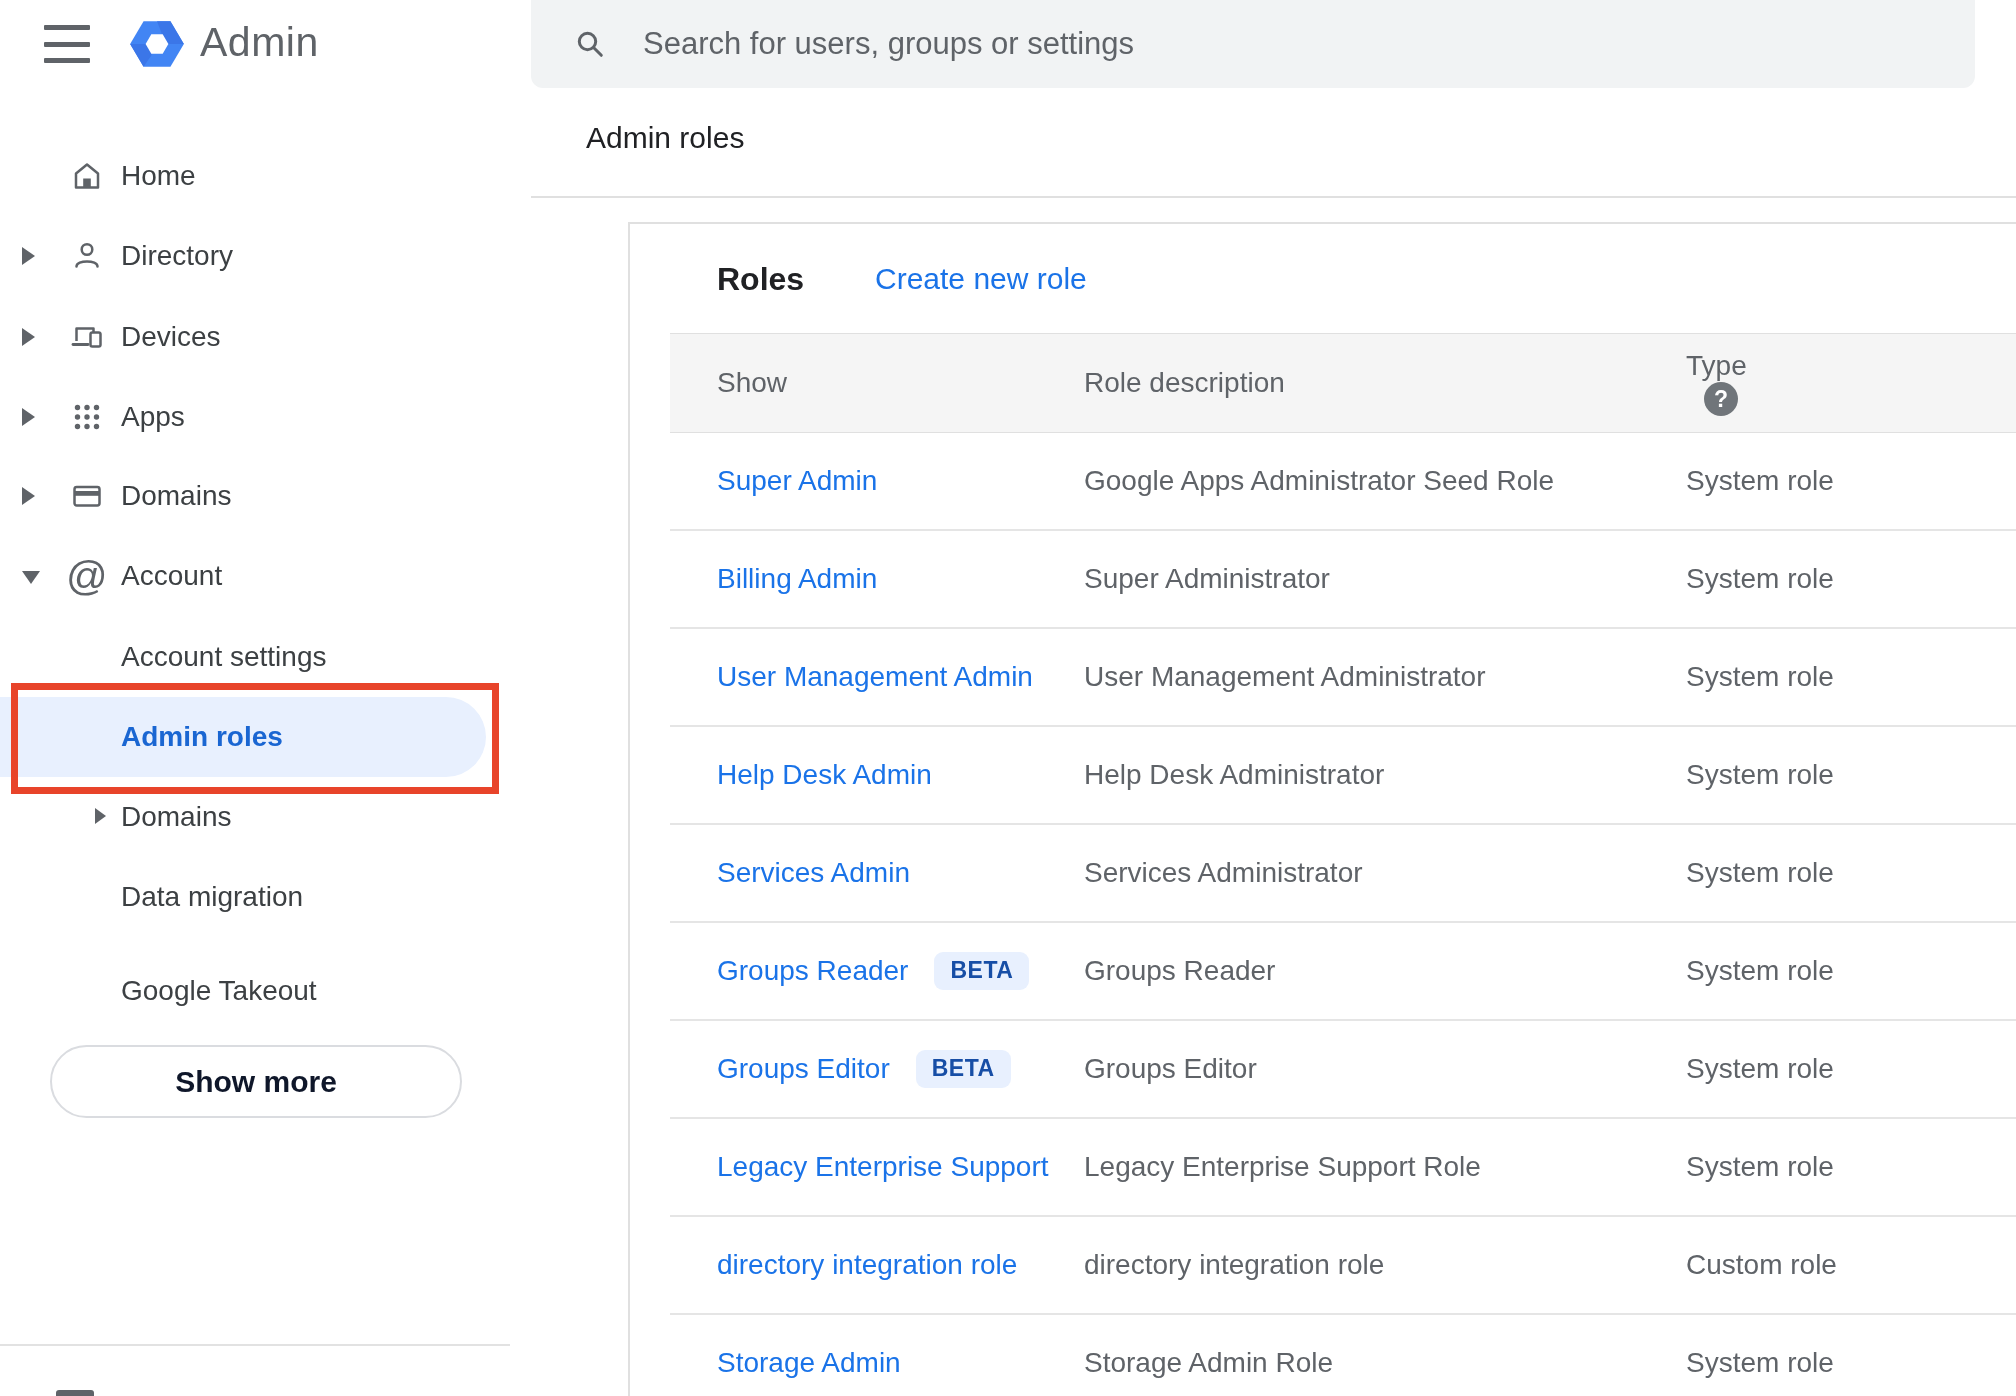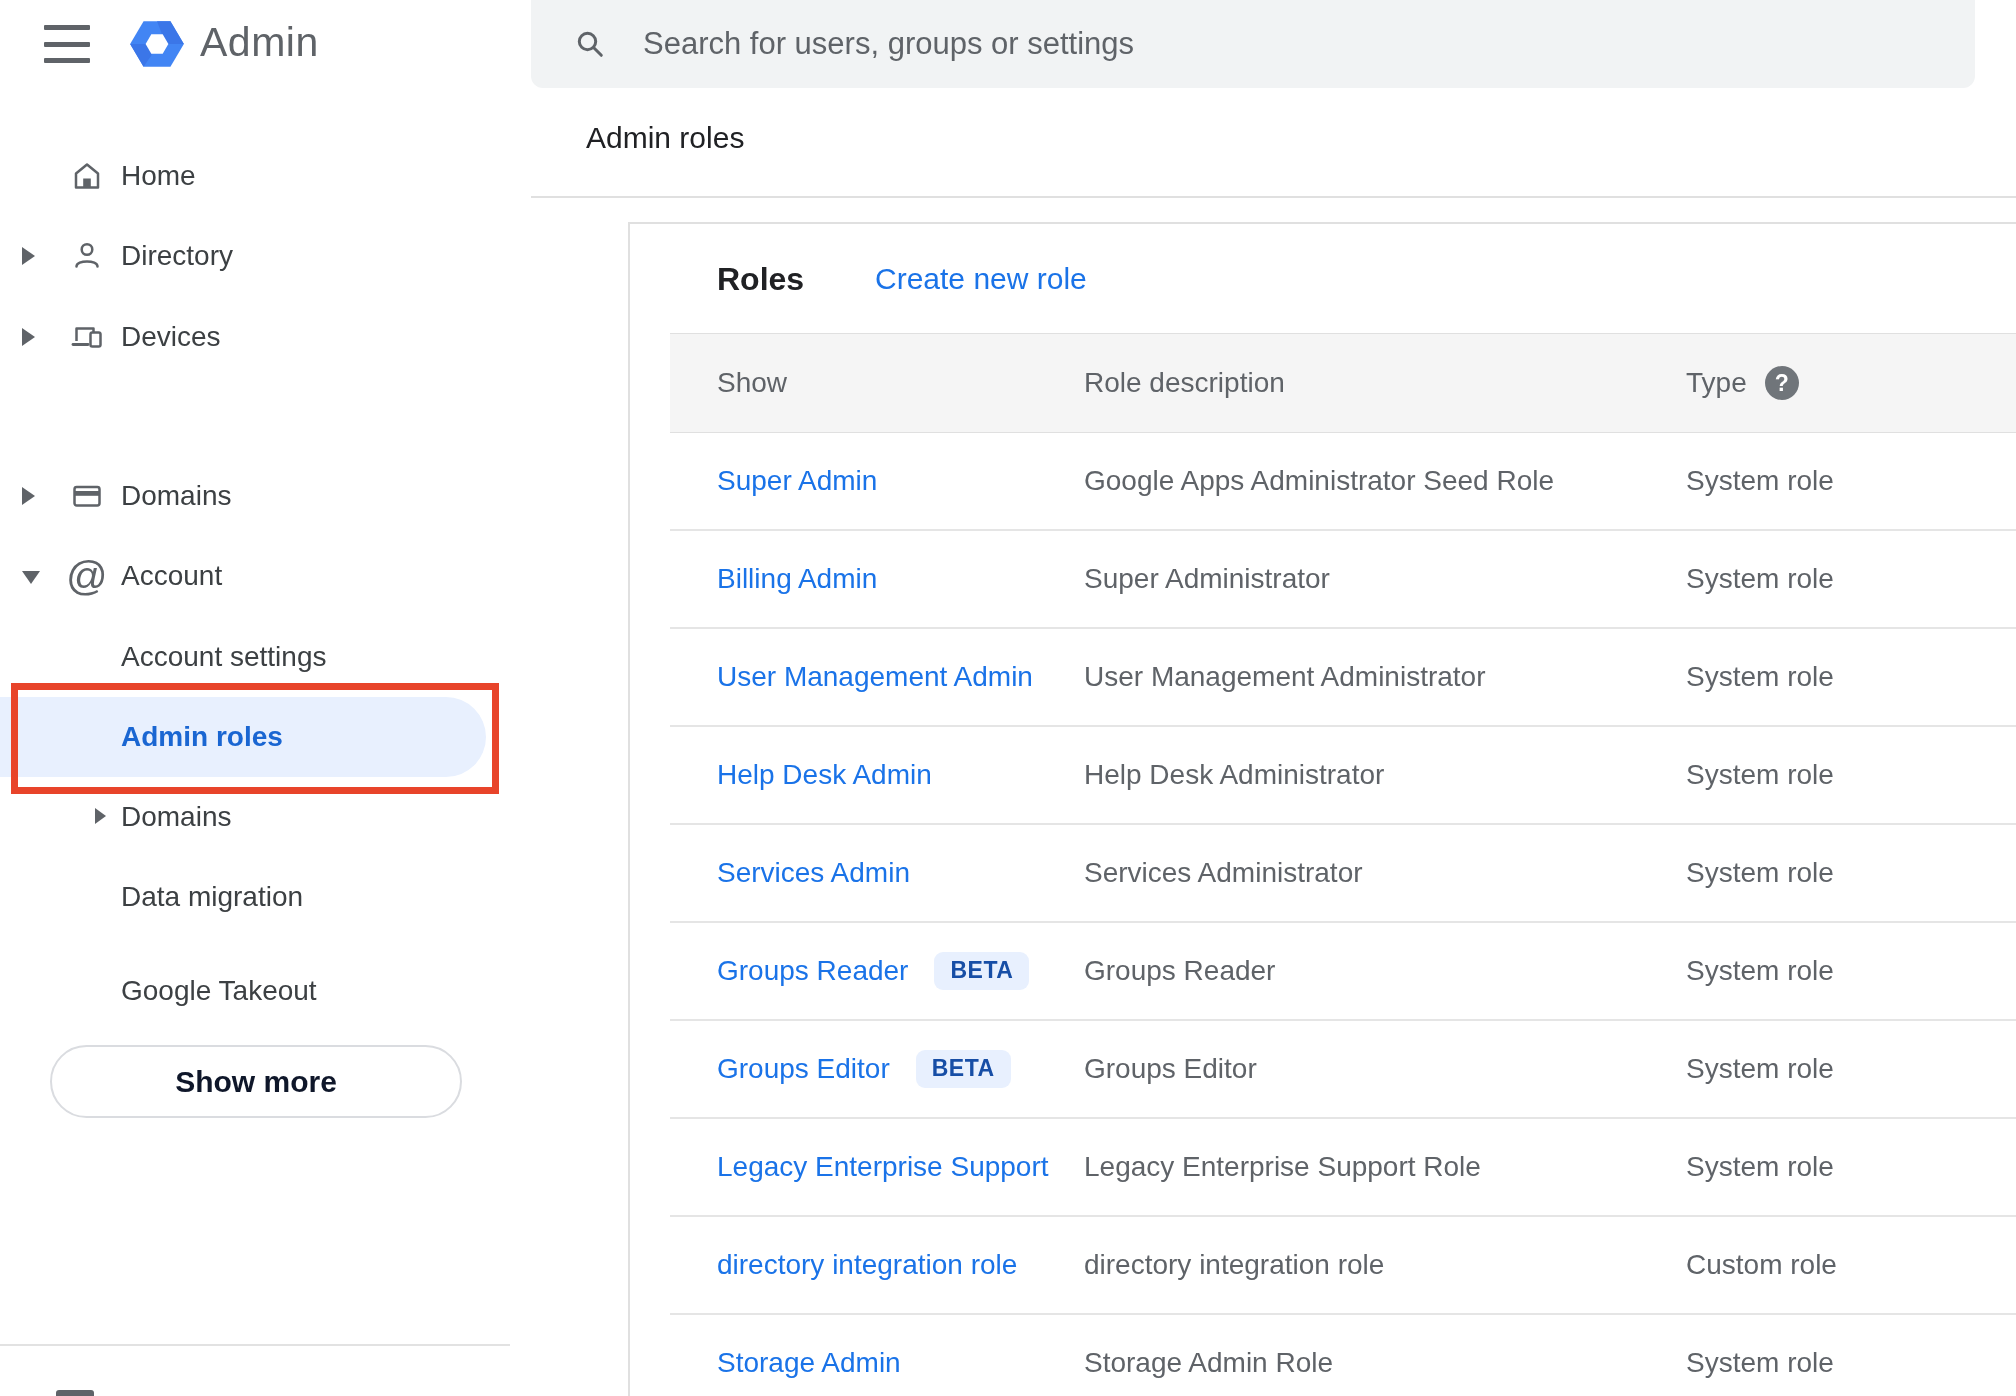--- a/index.html
+++ b/index.html
@@ -68,21 +68,21 @@
   .card-header { position:relative; height:109px; }
   .card-heading { position:absolute; left:47px; top:50%; transform:translateY(-50%);
     font-size:32px; font-weight:700; color:#202124; }
   .create-link { position:absolute; left:205px; top:50%; transform:translateY(-50%);
     font-size:30px; color:#1a73e8; text-decoration:none; cursor:pointer; }
 
   .thead { position:relative; height:100px; background:#f5f5f5;
     border-top:1px solid #e0e0e0; border-bottom:1px solid #e0e0e0; }
   .th { position:absolute; top:50%; transform:translateY(-50%);
     font-size:28px; color:#5f6368; white-space:nowrap; }
-  .th-role { left:47px; } .th-desc { left:414px; } .th-type { left:1016px; display:flex; align-items:center; }
+  .th-role { left:47px; } .th-desc { left:414px; } .th-type { left:1016px; display:flex; align-items:flex-start;flex-direction:column; }
   .help-badge { display:inline-flex; align-items:center; justify-content:center;
     width:34px; height:34px; margin-left:18px; border-radius:50%;
     background:#70757a; color:#fff; font-size:23px; font-weight:700; cursor:pointer; }
 
   .trow { position:relative; height:98px; border-bottom:2px solid #e5e5e5; }
   .cell { position:absolute; top:50%; transform:translateY(-50%); white-space:nowrap; font-size:28px; }
   .cell-role { left:47px; color:#1a73e8; cursor:pointer; }
   .cell-desc { left:414px; color:#5f6368; }
   .cell-type { left:1016px; color:#5f6368; }
   .beta-badge { display:inline-block; margin-left:26px; padding:5px 16px 6px;
@@ -131,20 +131,37 @@
     <div class="nav-item" style="top:297px">
       <span class="caret right"></span>
       <svg class="nav-icon" viewBox="0 0 34 34">
         <path d="M6.5 21 V8.5 h17 v3.5" fill="none" stroke="#5f6368" stroke-width="2.5" stroke-linejoin="round"></path>
         <path d="M3 24.5 h15" stroke="#5f6368" stroke-width="2.8" stroke-linecap="round"></path>
         <rect x="20.5" y="12.5" width="10" height="14" rx="1.8" fill="#fff" stroke="#5f6368" stroke-width="2.5"></rect>
       </svg>
       <span class="nav-label">Devices</span>
     </div>
 
+    <div class="nav-item" style="top:377px">
+      <span class="caret right"></span>
+      <svg class="nav-icon" viewBox="0 0 34 34">
+        <g fill="#5f6368">
+          <circle cx="7.5" cy="7.5" r="2.7"></circle>
+            <circle cx="17" cy="7.5" r="2.7"></circle>
+            <circle cx="26.5" cy="7.5" r="2.7"></circle>
+          <circle cx="7.5" cy="17" r="2.7"></circle>
+            <circle cx="17" cy="17" r="2.7"></circle>
+            <circle cx="26.5" cy="17" r="2.7"></circle>
+          <circle cx="7.5" cy="26.5" r="2.7"></circle>
+            <circle cx="17" cy="26.5" r="2.7"></circle>
+            <circle cx="26.5" cy="26.5" r="2.7"></circle>
+        </g>
+      </svg>
+      <span class="nav-label">Apps</span>
+    </div>
 
     <div class="nav-item" style="top:456px">
       <span class="caret right"></span>
       <svg class="nav-icon" viewBox="0 0 34 34">
         <rect x="4.5" y="8" width="25" height="18.5" rx="2.2" fill="none" stroke="#5f6368" stroke-width="2.5"></rect>
         <rect x="4.5" y="12" width="25" height="4.8" fill="#5f6368"></rect>
       </svg>
       <span class="nav-label">Domains</span>
     </div>
 

